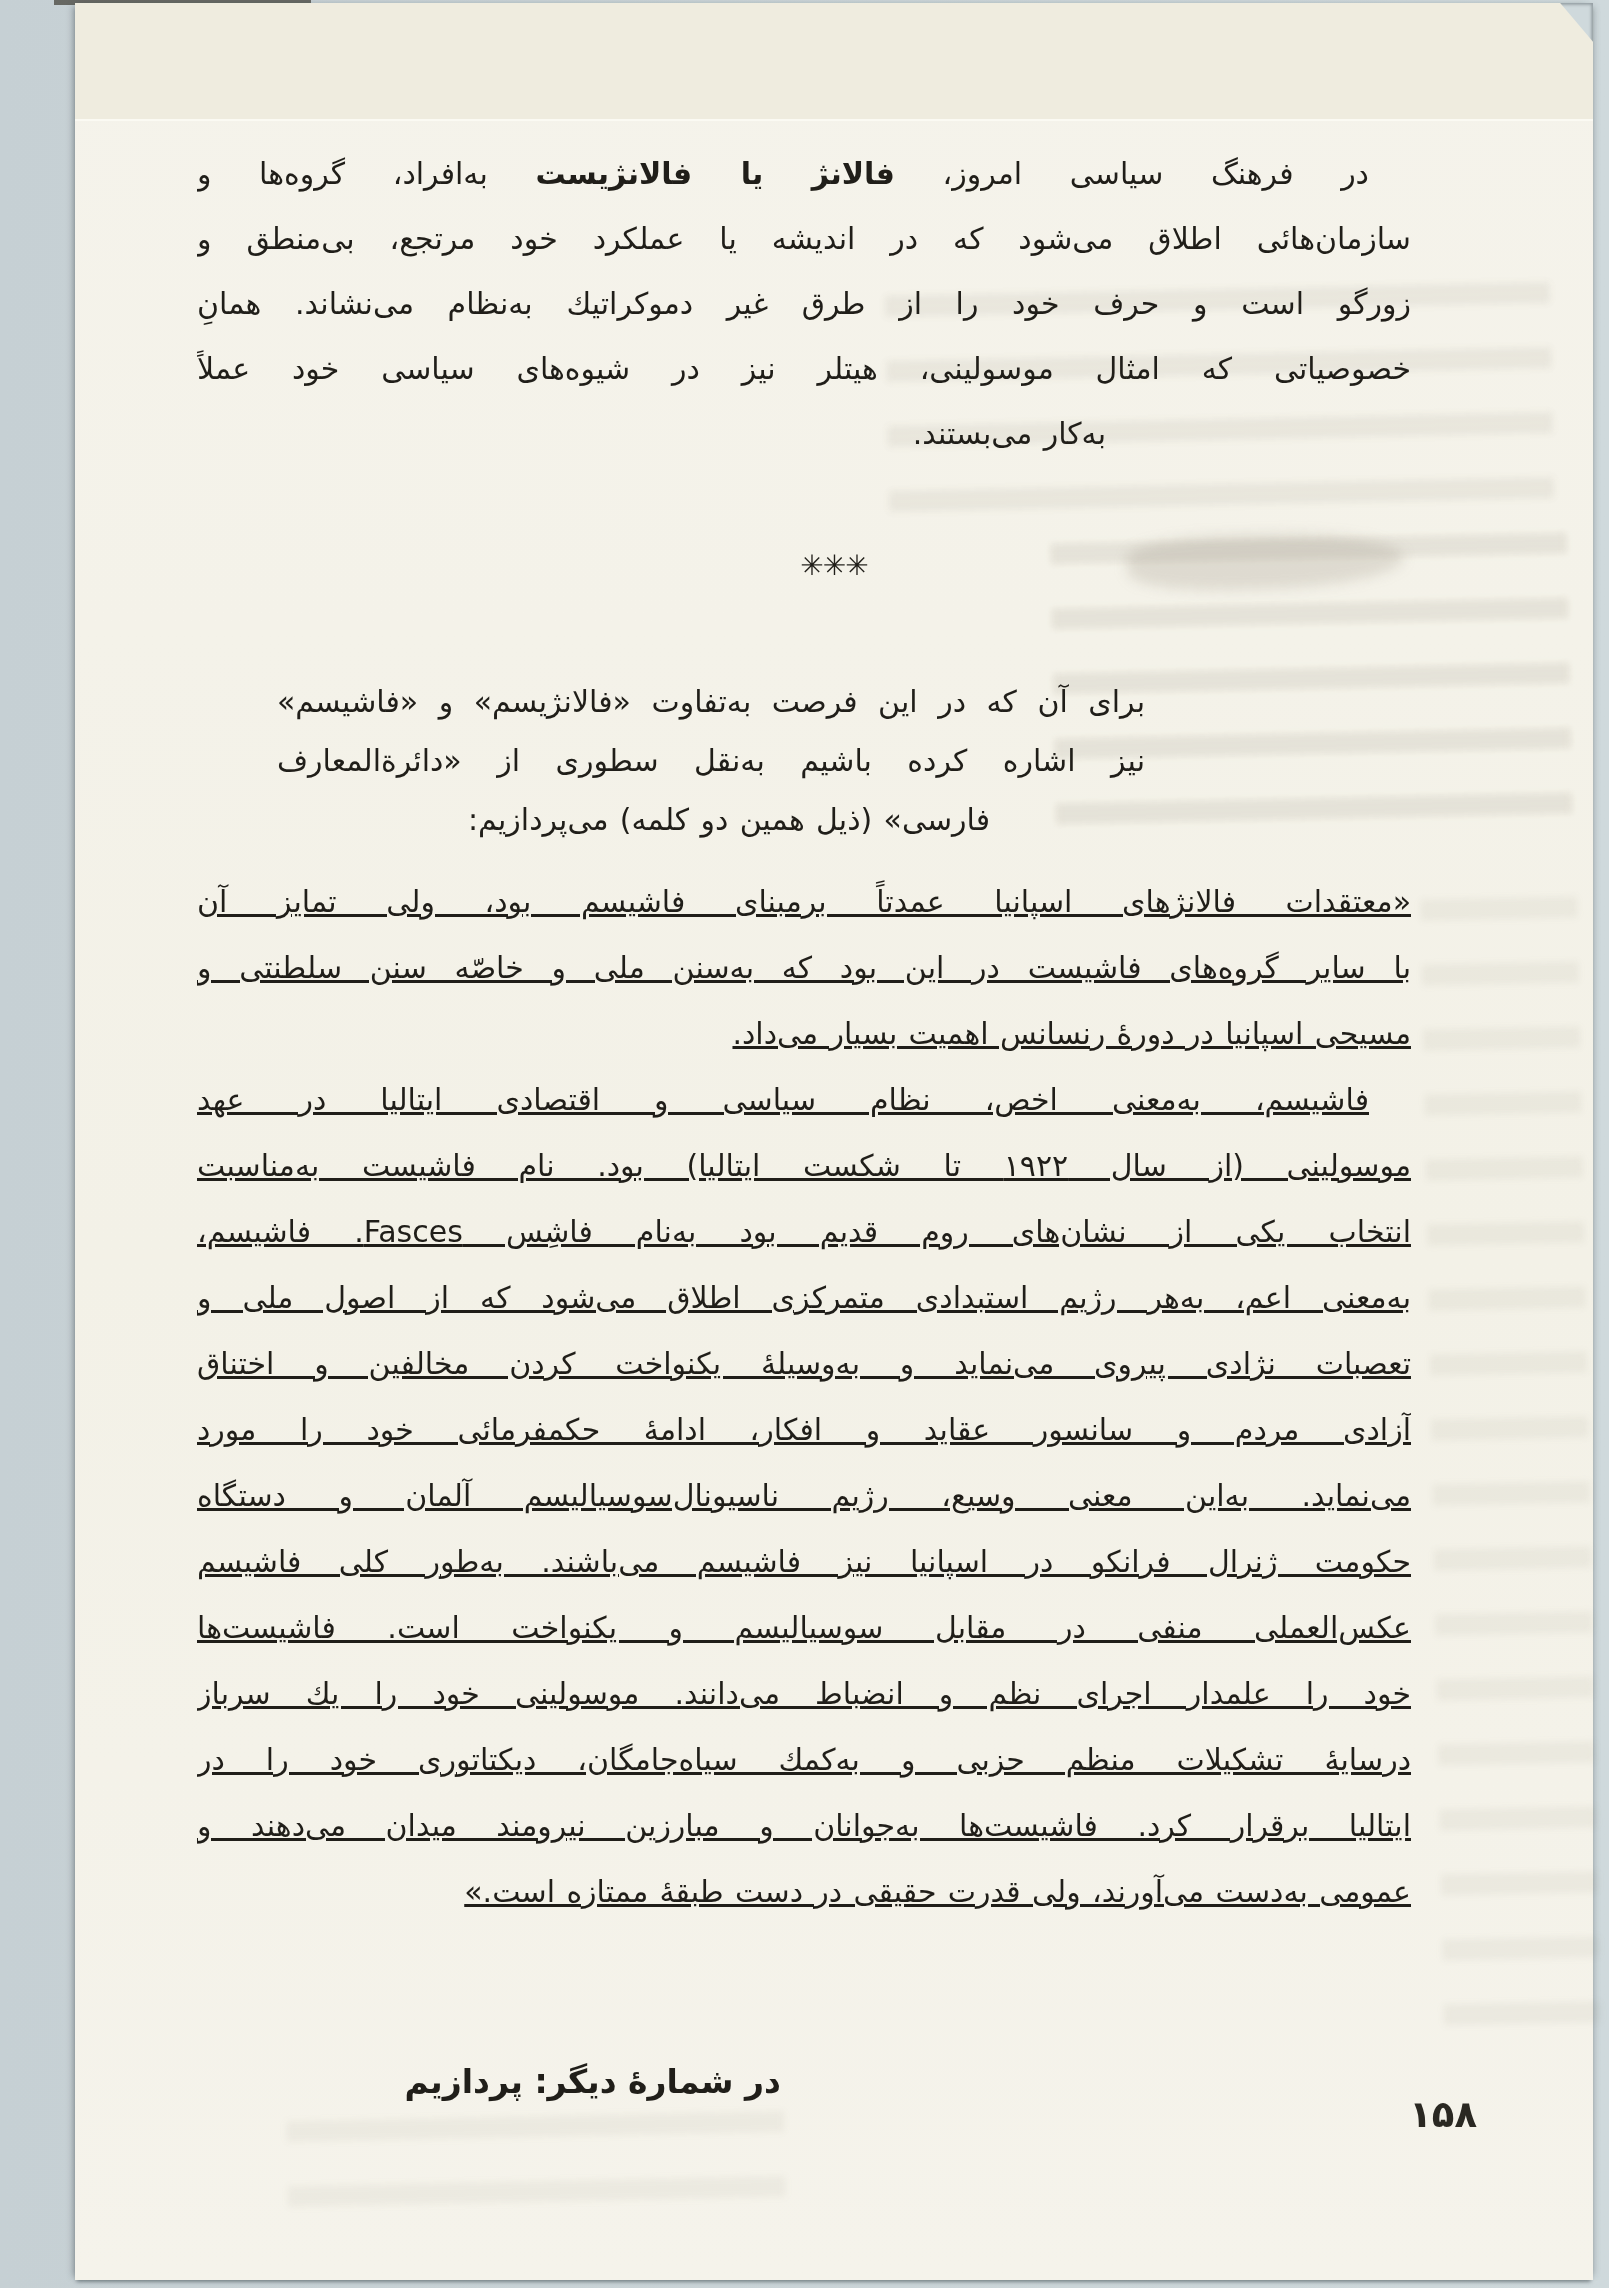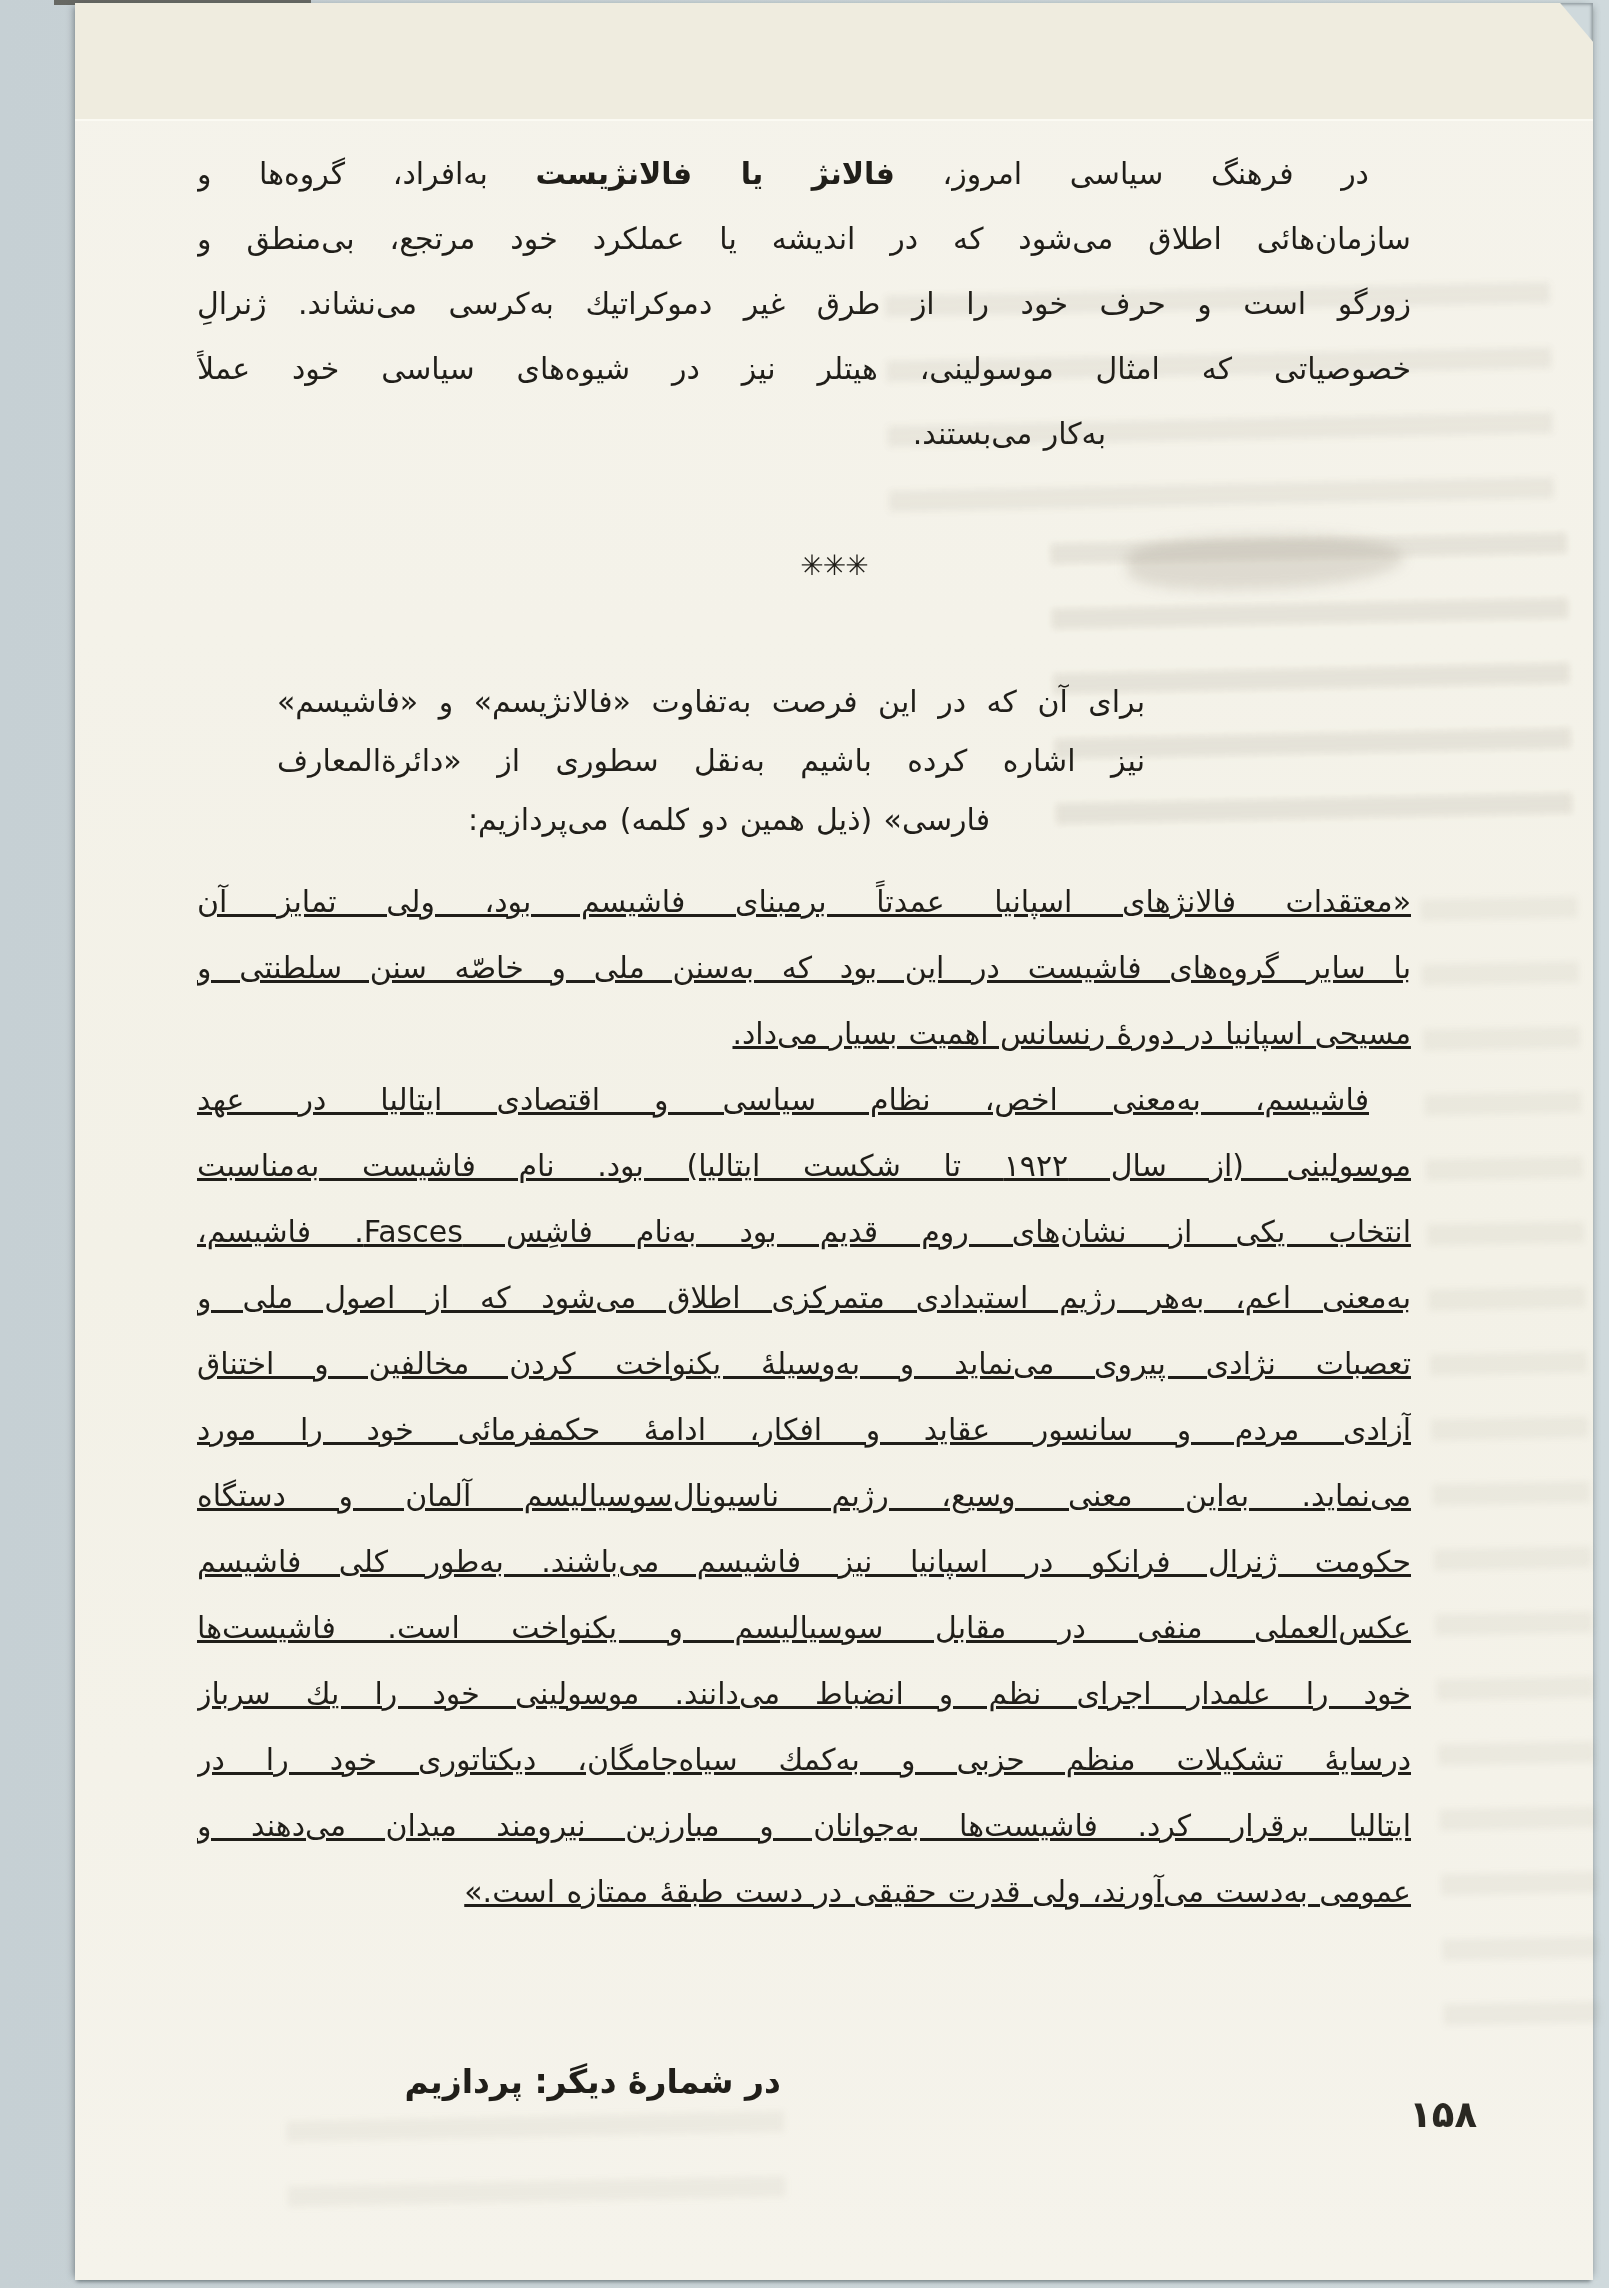--- a/index.html
+++ b/index.html
@@ -118,21 +118,21 @@
 
   <div class="ghost g1"></div>
   <div class="ghost g2"></div>
   <div class="ghost g3"></div>
   <div class="ghost g4"></div>
   <div class="ghost-blob"></div>
 
   <div class="block p1 rtl" lang="fa">
     <div class="line l1"><span>در فرهنگ سیاسی امروز، </span><b>فالانژ یا فالانژیست</b><span> به‌افراد، گروه‌ها و</span></div>
     <div class="line l2">سازمان‌هائی اطلاق می‌شود که در اندیشه یا عملکرد خود مرتجع، بی‌منطق و</div>
-    <div class="line l3">زورگو است و حرف خود را از طرق غیر دموکراتیك به‌کرسی می‌نشاند. ژنرالِ</div>
+    <div class="line l3">زورگو است و حرف خود را از طرق غیر دموکراتیك به‌نظام می‌نشاند. همانِ</div>
     <div class="line l4">خصوصیاتی که امثال موسولینی، هیتلر نیز در شیوه‌های سیاسی خود عملاً</div>
     <div class="line l5 end">به‌کار می‌بستند.</div>
   </div>
 
   <div class="block stars">✳✳✳</div>
 
   <div class="block p2 rtl" lang="fa">
     <div class="line l1">برای آن که در این فرصت به‌تفاوت «فالانژیسم» و «فاشیسم»</div>
     <div class="line l2">نیز اشاره کرده باشیم به‌نقل سطوری از «دائرةالمعارف</div>
     <div class="line l3 end">فارسی» (ذیل همین دو کلمه) می‌پردازیم:</div>

